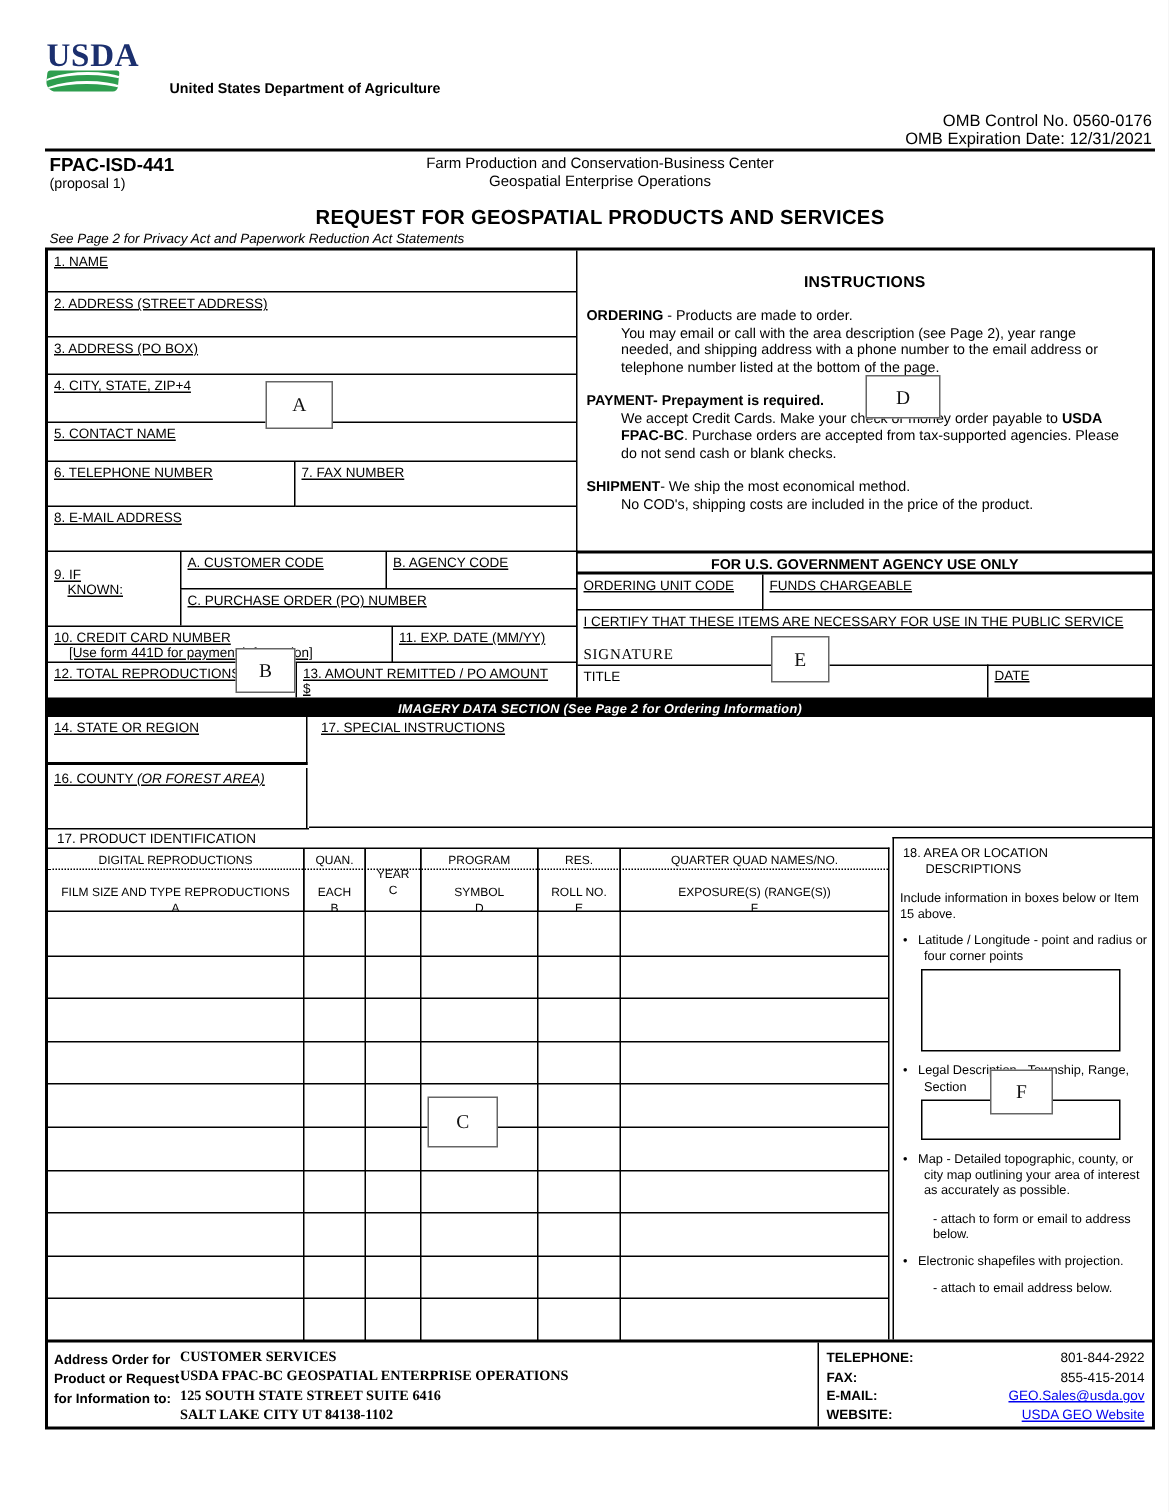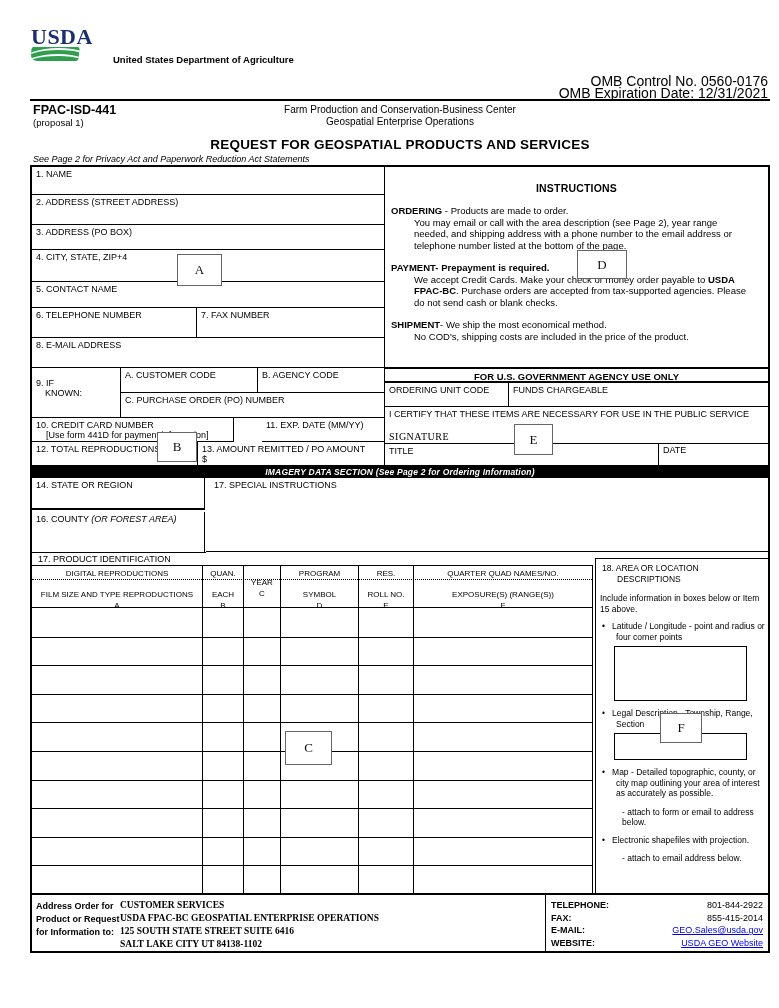--- a/index.html
+++ b/index.html
@@ -5,32 +5,32 @@
   * { margin:0; padding:0; box-sizing:border-box; }
   body { background:#e8e8e8; font-family:"Liberation Sans", sans-serif; }
   .page { position:relative; width:779px; height:1008px; background:#fff; color:#000; overflow:hidden; margin:0 auto; }
   .abs { position:absolute; }
 
   
   .logo-text { font-family:"Liberation Serif", serif; font-weight:bold; font-size:22px; color:#1b2f6e; letter-spacing:0.5px; }
   .swoosh { position:absolute; left:31px; top:47px; width:48px; height:14px; background:#2e9e4f; border-radius:2px 2px 3px 7px; transform:skew(-6deg); overflow:hidden; }
   .swoosh .arc { position:absolute; width:70px; height:26px; border-top:2px solid #fff; border-radius:50%; left:-8px; }
   .dept { font-size:9.5px; font-weight:bold; }
-  .omb { font-size:14px; text-align:right; line-height:12px; }
+  .omb { font-size:11px; text-align:right; line-height:12px; }
   .hline { position:absolute; background:#000; }
   .formnum { font-size:12.5px; font-weight:bold; }
   .proposal { font-size:9.5px; }
   .orgctr { text-align:center; font-size:10px; line-height:12px; }
   .doctitle { text-align:center; font-size:13.5px; font-weight:bold; letter-spacing:0.2px; }
   .privacy { font-size:9px; font-style:italic; }
 
   
   #formbox { position:absolute; left:30px; top:165px; width:740px; height:788px; border:2px solid #000; }
   .cell { position:absolute; border-bottom:1px solid #000; }
-  .lbl { font-size:9px; padding:2px 0 0 4px; display:block; line-height:10px; }
+  .lbl { font-size:9px; padding:2px 0 0 4px; display:block; line-height:10px;text-decoration:underline; }
   .vline { position:absolute; background:#000; width:1px; }
 
   
   .instr { position:absolute; left:352px; top:0; width:384px; height:298px; border-left:1px solid #000; font-size:9.5px; }
   .instr h3 { font-size:10.5px; text-align:center; margin-top:15px; letter-spacing:0.2px; }
   .instr .para { margin:11px 0 0 6px; line-height:11.5px; }
   .instr .body { margin-left:23px; max-width:340px; line-height:11.5px; }
   .b { font-weight:bold; }
 
   .govbar { position:absolute; left:352px; top:200px; width:384px; height:16px; border-top:2px solid #000; border-bottom:2px solid #000; border-left:1px solid #000; text-align:center; font-size:9.5px; padding-top:2px; }
@@ -145,21 +145,21 @@
           </div>
         <div class="abs" style="left:137px; top:0; width:127px; height:24px;">
           <span class="lbl">B.  AGENCY CODE</span>
           </div>
       </div>
       <div class="abs" style="left:88px; top:25px; width:264px; height:24px; border-left:1px solid #000;">
         <span class="lbl">C. PURCHASE ORDER (PO)  NUMBER</span>
         </div>
     </div>
 
-    <div class="cell" style="left:0; top:251px; width:202px; height:24px; border-right:1px solid #000;">
+    <div class="cell" style="left:0; top:251px; width:230px; height:24px; border-right:1px solid #000;">
       <span class="lbl">
         <span>10. CREDIT CARD NUMBER</span><br><span style="padding-left:10px;">[Use form 441D for payment information]</span>
       </span>
       </div>
     <div class="cell" style="left:230px; top:251px; width:122px; height:24px;">
       <span class="lbl">11. EXP. DATE (MM/YY)</span>
       </div>
 
     <div class="cell" style="left:0; top:275px; width:166px; height:23px; border-right:1px solid #000; border-bottom:none;">
       <span class="lbl">12. TOTAL REPRODUCTIONS</span>

